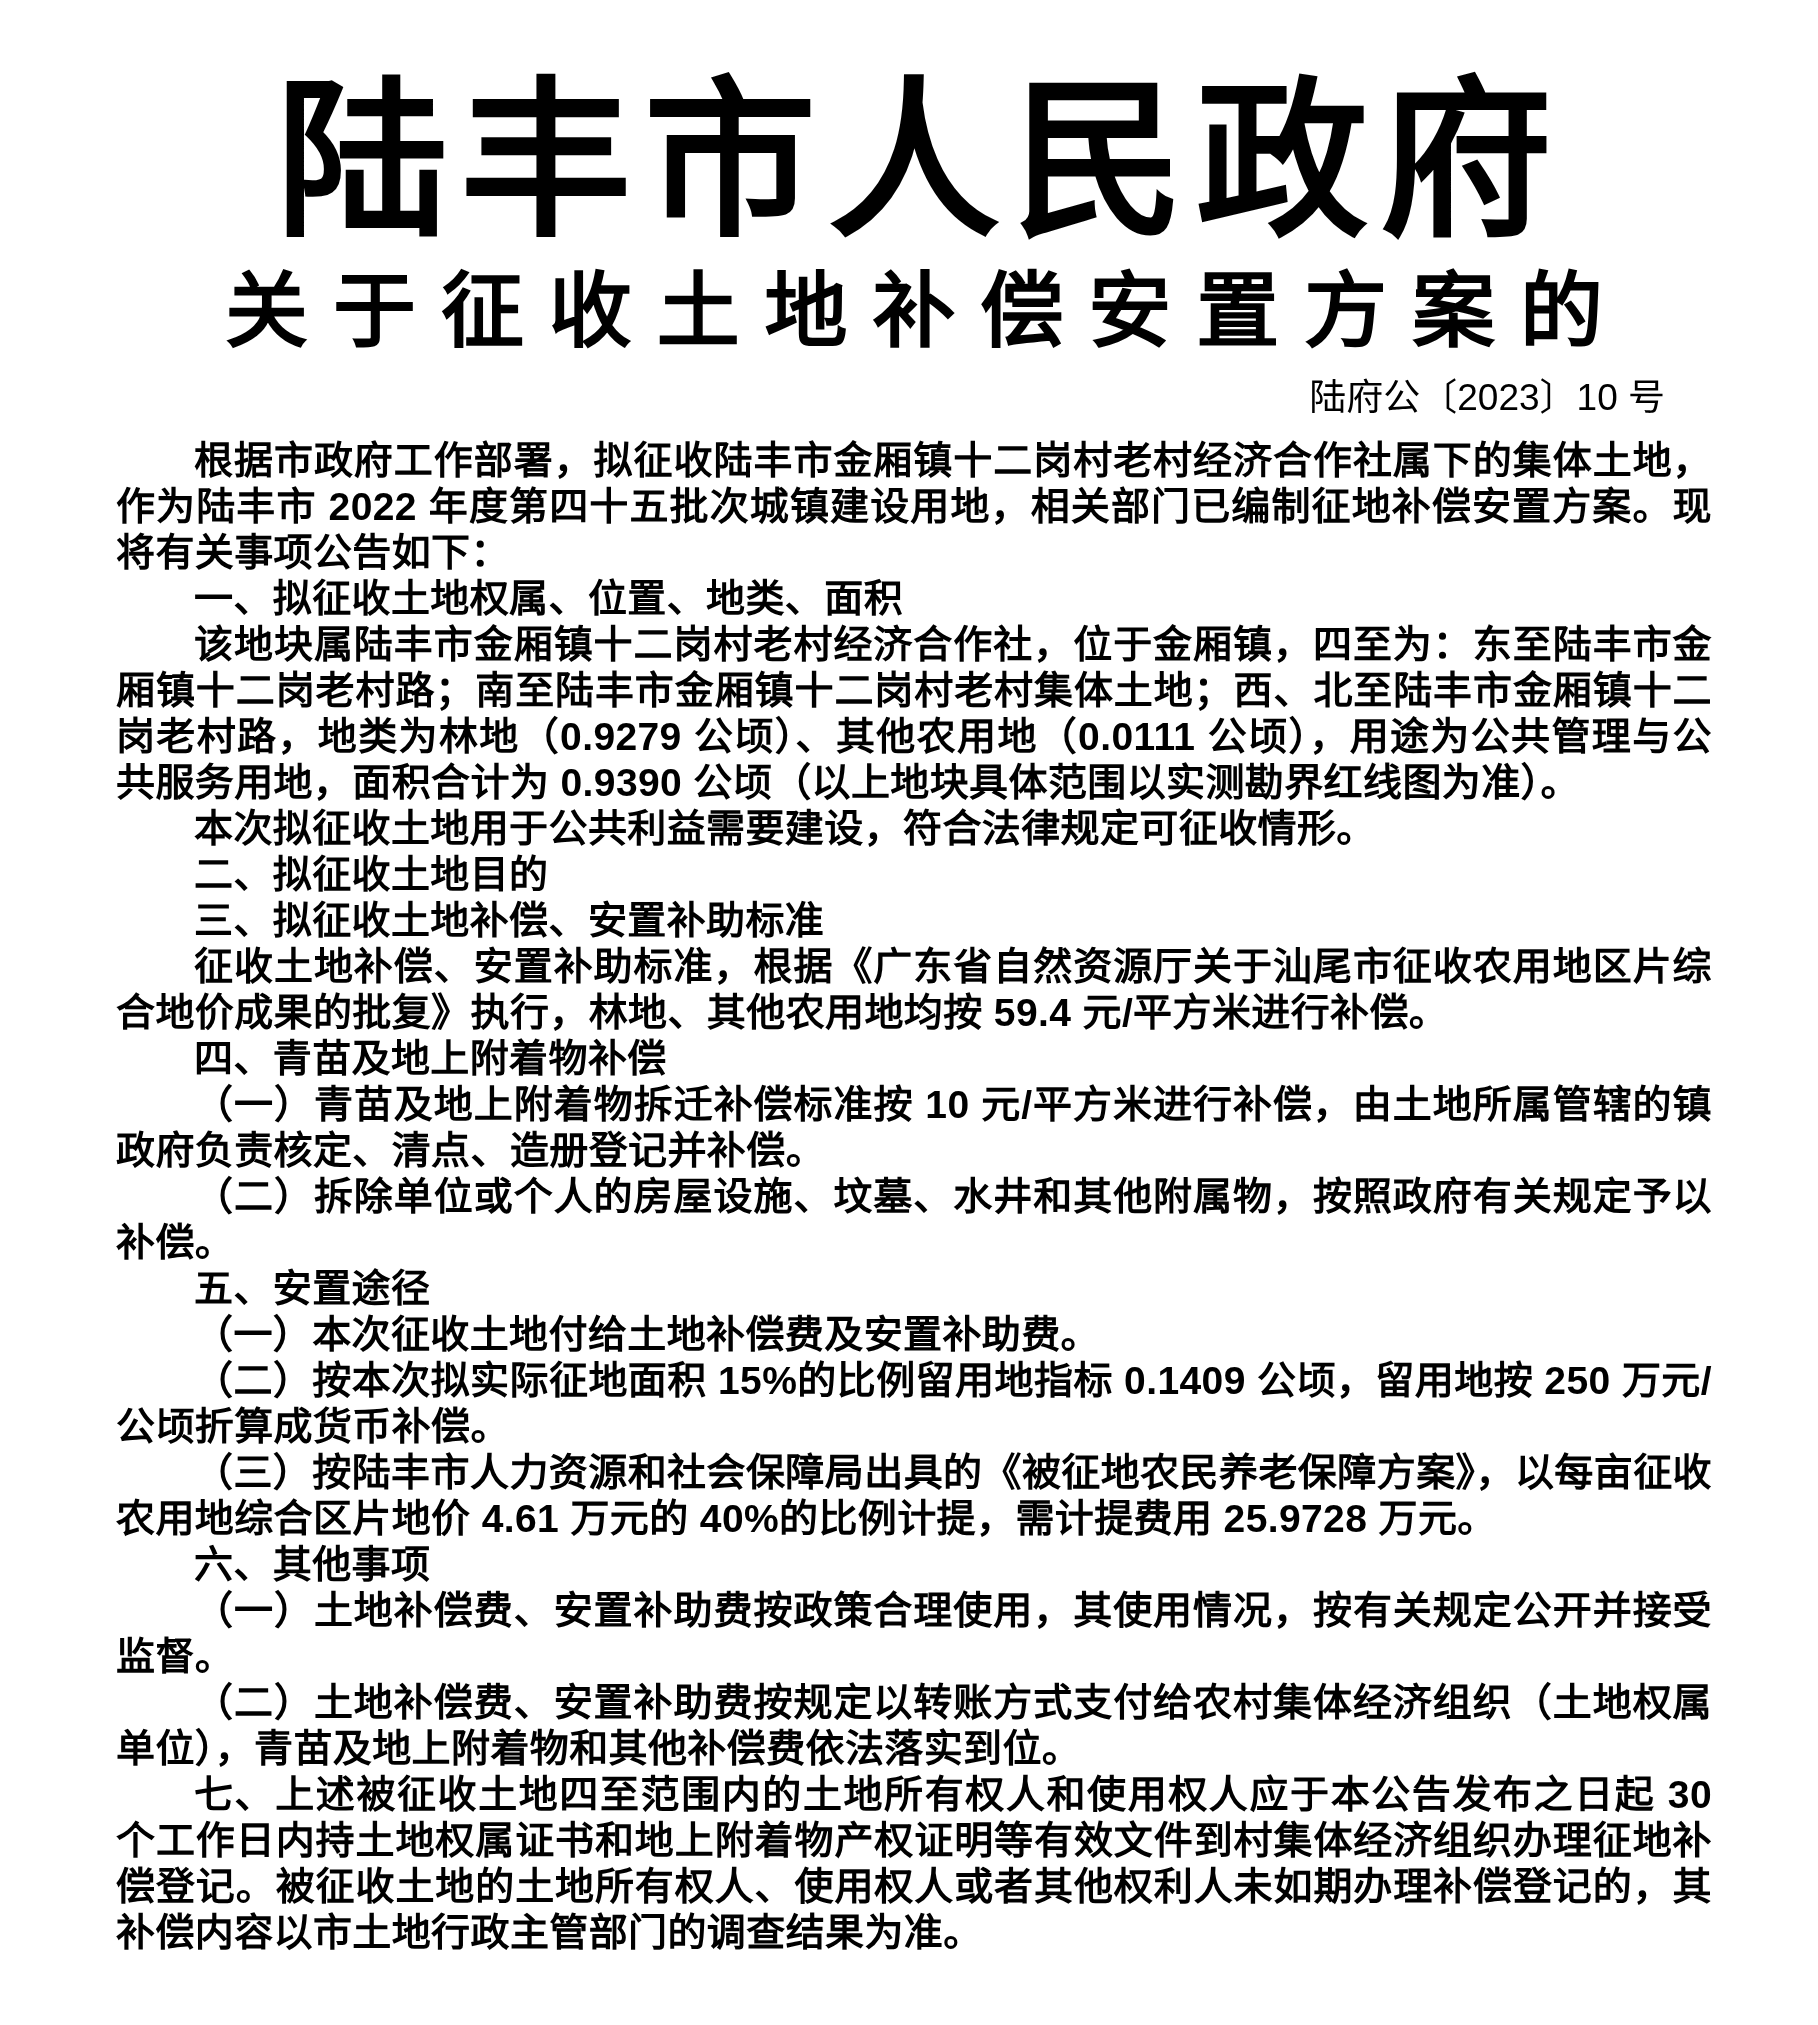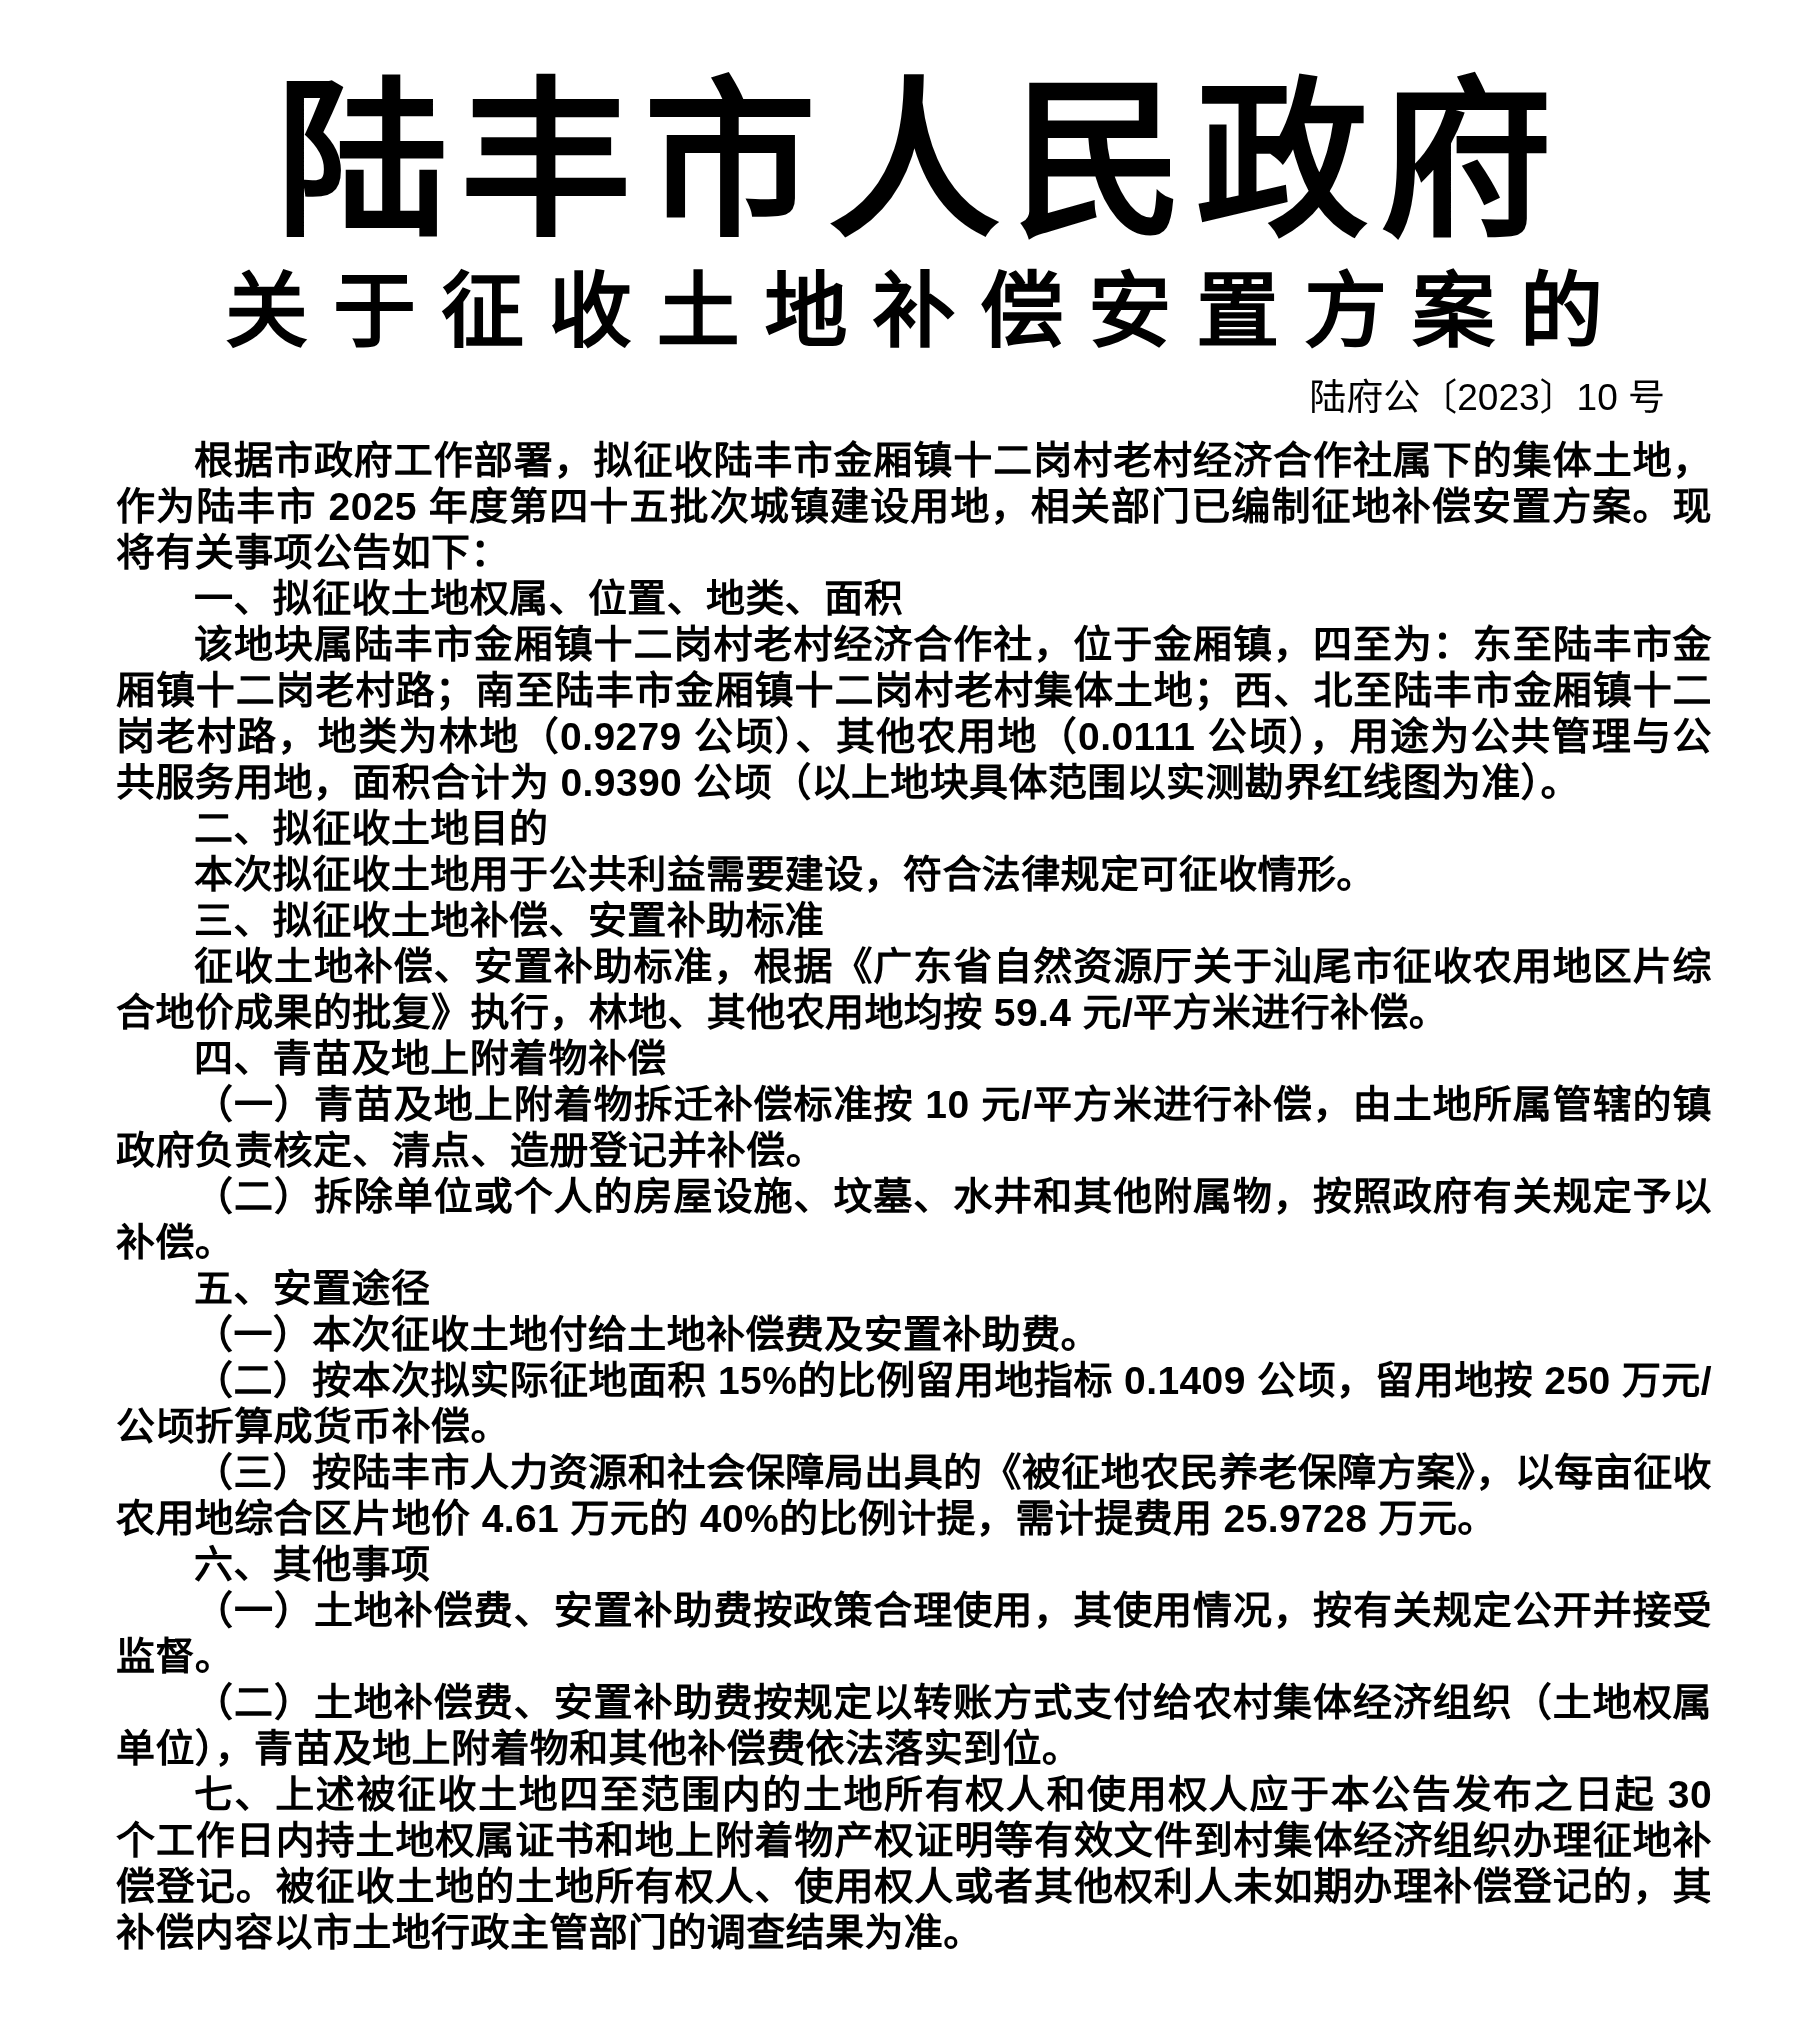--- a/index.html
+++ b/index.html
@@ -82,25 +82,25 @@
 
   <header>
     <div class="issuer-title serif">陆丰市人民政府</div>
     <div class="subject-line serif">关于征收土地补偿安置方案的</div>
   </header>
 
   <div class="doc-number sans">陆府公〔2023〕10 号</div>
 
   <main class="body-paragraphs sans">
 
-  <p class="para">根据市政府工作部署，拟征收陆丰市金厢镇十二岗村老村经济合作社属下的集体土地，作为陆丰市 2025 年度第四十五批次城镇建设用地，相关部门已编制征地补偿安置方案。现将有关事项公告如下：</p>
+  <p class="para">根据市政府工作部署，拟征收陆丰市金厢镇十二岗村老村经济合作社属下的集体土地，作为陆丰市 2022 年度第四十五批次城镇建设用地，相关部门已编制征地补偿安置方案。现将有关事项公告如下：</p>
       <p class="para">一、拟征收土地权属、位置、地类、面积</p>
       <p class="para">该地块属陆丰市金厢镇十二岗村老村经济合作社，位于金厢镇，四至为：东至陆丰市金厢镇十二岗老村路；南至陆丰市金厢镇十二岗村老村集体土地；西、北至陆丰市金厢镇十二岗老村路，地类为林地（0.9279 公顷）、其他农用地（0.0111 公顷），用途为公共管理与公共服务用地，面积合计为 0.9390 公顷（以上地块具体范围以实测勘界红线图为准）。</p>
+      <p class="para">本次拟征收土地用于公共利益需要建设，符合法律规定可征收情形。</p>
       <p class="para">二、拟征收土地目的</p>
-      <p class="para">本次拟征收土地用于公共利益需要建设，符合法律规定可征收情形。</p>
       <p class="para">三、拟征收土地补偿、安置补助标准</p>
       <p class="para">征收土地补偿、安置补助标准，根据《广东省自然资源厅关于汕尾市征收农用地区片综合地价成果的批复》执行，林地、其他农用地均按 59.4 元/平方米进行补偿。</p>
       <p class="para">四、青苗及地上附着物补偿</p>
       <p class="para">（一）青苗及地上附着物拆迁补偿标准按 10 元/平方米进行补偿，由土地所属管辖的镇政府负责核定、清点、造册登记并补偿。</p>
       <p class="para">（二）拆除单位或个人的房屋设施、坟墓、水井和其他附属物，按照政府有关规定予以补偿。</p>
       <p class="para">五、安置途径</p>
       <p class="para">（一）本次征收土地付给土地补偿费及安置补助费。</p>
       <p class="para">（二）按本次拟实际征地面积 15%的比例留用地指标 0.1409 公顷，留用地按 250 万元/公顷折算成货币补偿。</p>
       <p class="para">（三）按陆丰市人力资源和社会保障局出具的《被征地农民养老保障方案》，以每亩征收农用地综合区片地价 4.61 万元的 40%的比例计提，需计提费用 25.9728 万元。</p>
       <p class="para">六、其他事项</p>

